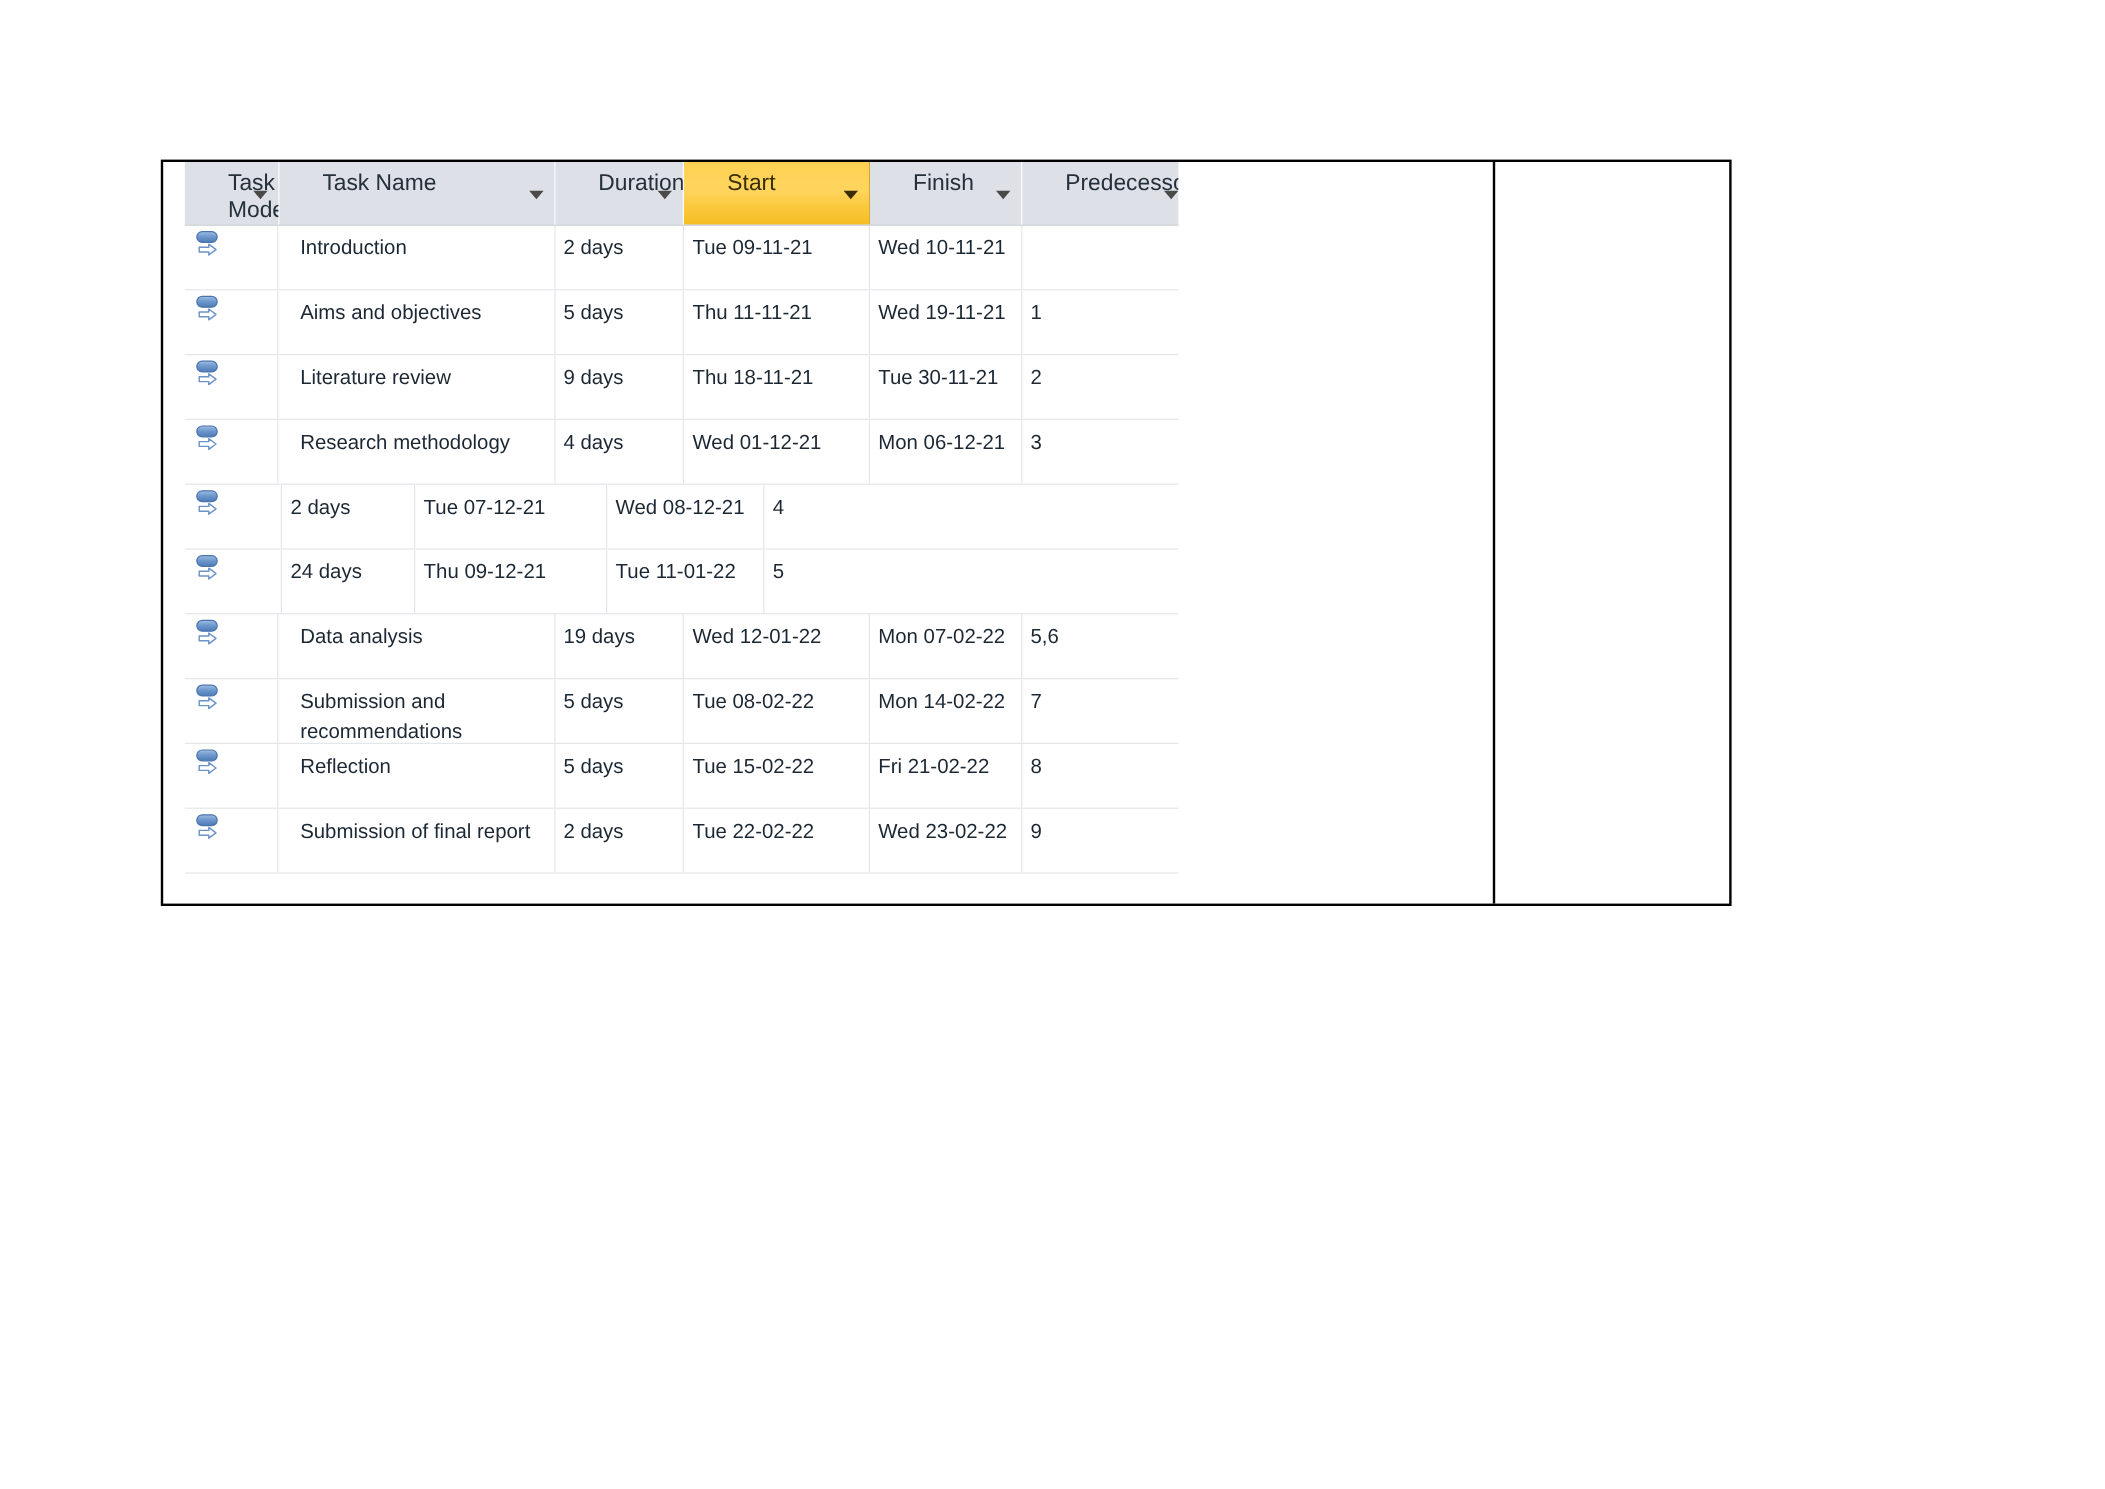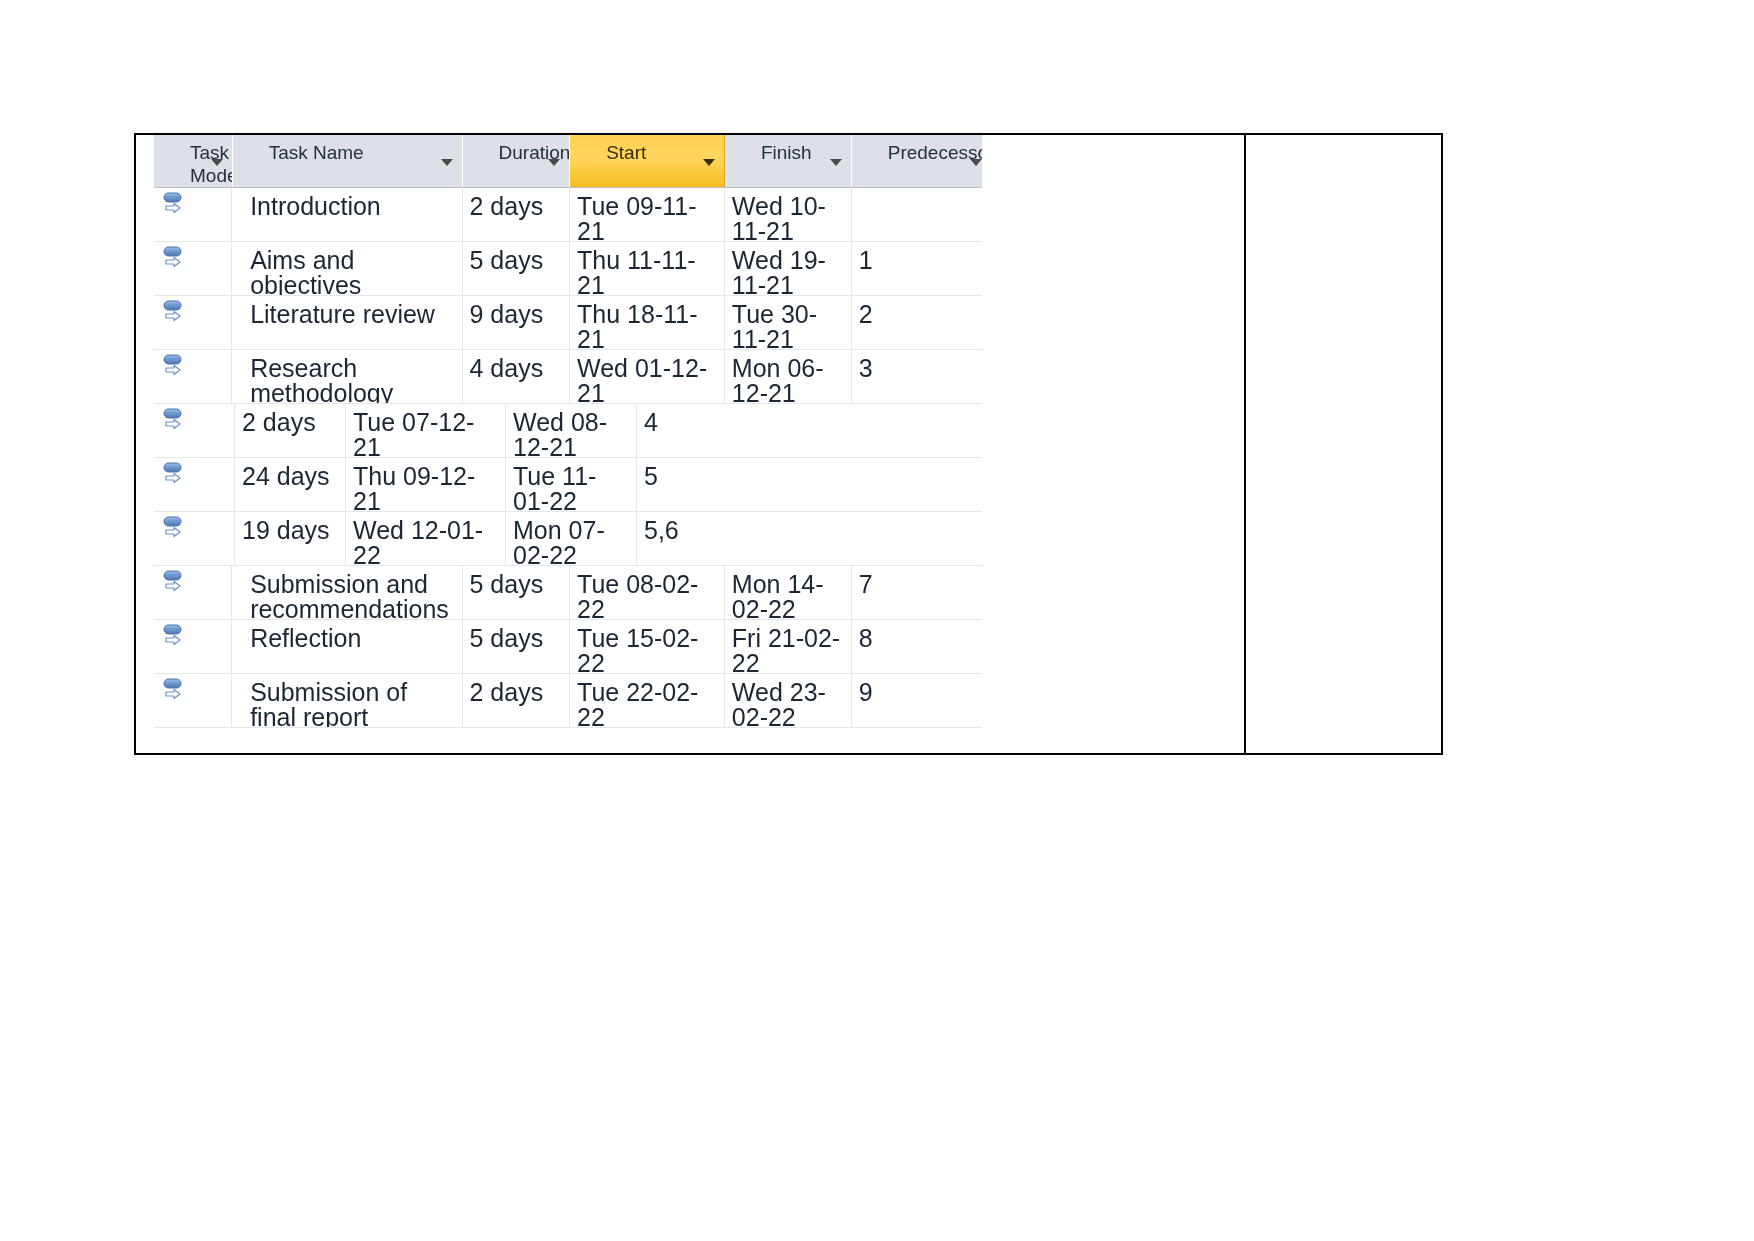--- a/index.html
+++ b/index.html
@@ -92,21 +92,21 @@
 
   
   .grid-body .grid-row {
     border-bottom: 1px solid #e4e7ea;
   }
   .cell {
     box-sizing: border-box;
     border-right: 1px solid #e4e7ea;
     padding: 6px 7px 0 7px;
     line-height: 25px;
-    font-size: 25px;
+    font-size: 17px;
     color: #1b2733;
     overflow: hidden;
     white-space: pre-line;
   }
 
   
   .c-mode { width: 81px; }
   .c-name { width: 238px; }
   .c-dur  { width: 111px; }
   .c-start{ width: 160px; }
@@ -286,20 +286,21 @@
                     <defs>
                       <linearGradient id="pillg" x1="0" y1="0" x2="0" y2="1">
                         <stop offset="0%" stop-color="#9fbde3"></stop>
                         <stop offset="45%" stop-color="#6f99cd"></stop>
                         <stop offset="100%" stop-color="#4e7ab5"></stop>
                       </linearGradient>
                     </defs>
                     <rect x="2" y="2" width="17" height="9" rx="4.5" ry="4.5" fill="url(#pillg)" stroke="#4a74ad" stroke-width="1"></rect>
                     <path d="M4 15 L12 15 L12 12.5 L18 17 L12 21.5 L12 19 L4 19 Z" fill="#ffffff" stroke="#6d93c6" stroke-width="1.2" stroke-linejoin="round"></path>
                   </svg></span></div>
+              <div class="cell c-name">Data analysis</div>
               <div class="cell c-dur">19 days</div>
               <div class="cell c-start">Wed 12-01-22</div>
               <div class="cell c-fin">Mon 07-02-22</div>
               <div class="cell c-pred">5,6</div>
             </div>
             <div class="grid-row row-h1">
               <div class="cell c-mode"><span class="mode-icon"><svg viewBox="0 0 26 30" width="26" height="30" xmlns="http://www.w3.org/2000/svg">
                     <defs>
                       <linearGradient id="pillg" x1="0" y1="0" x2="0" y2="1">
                         <stop offset="0%" stop-color="#9fbde3"></stop>

